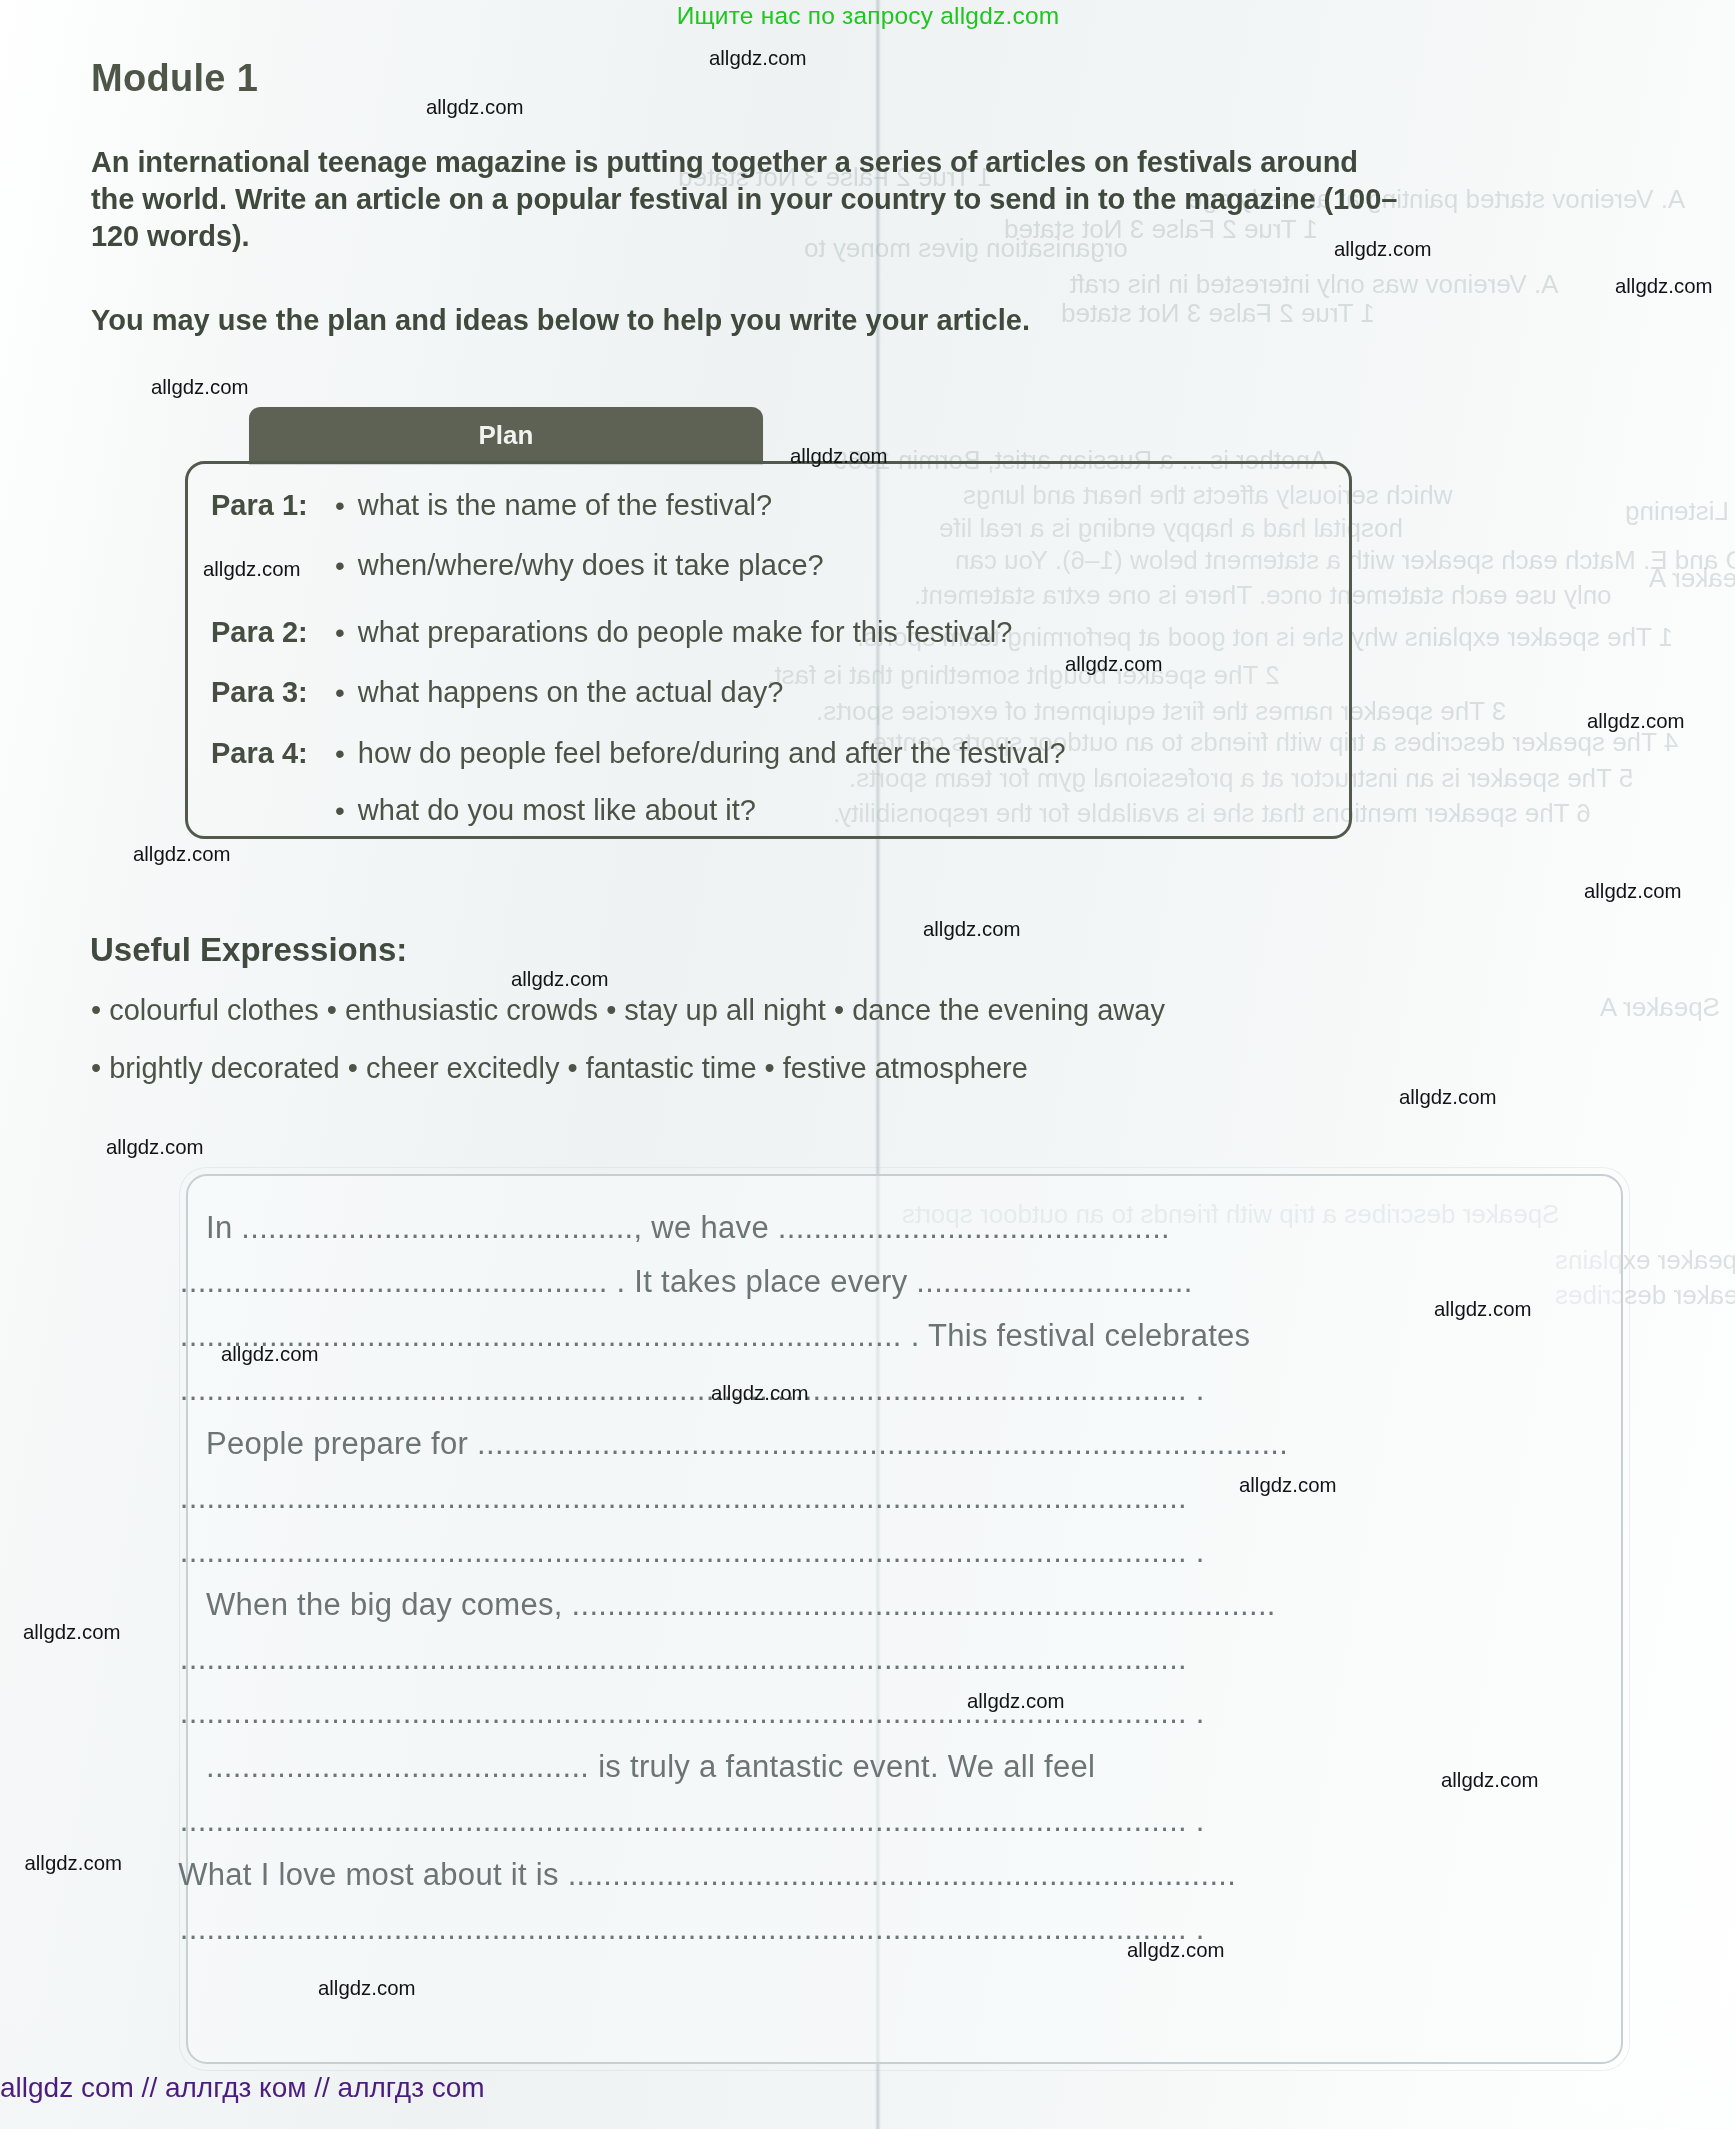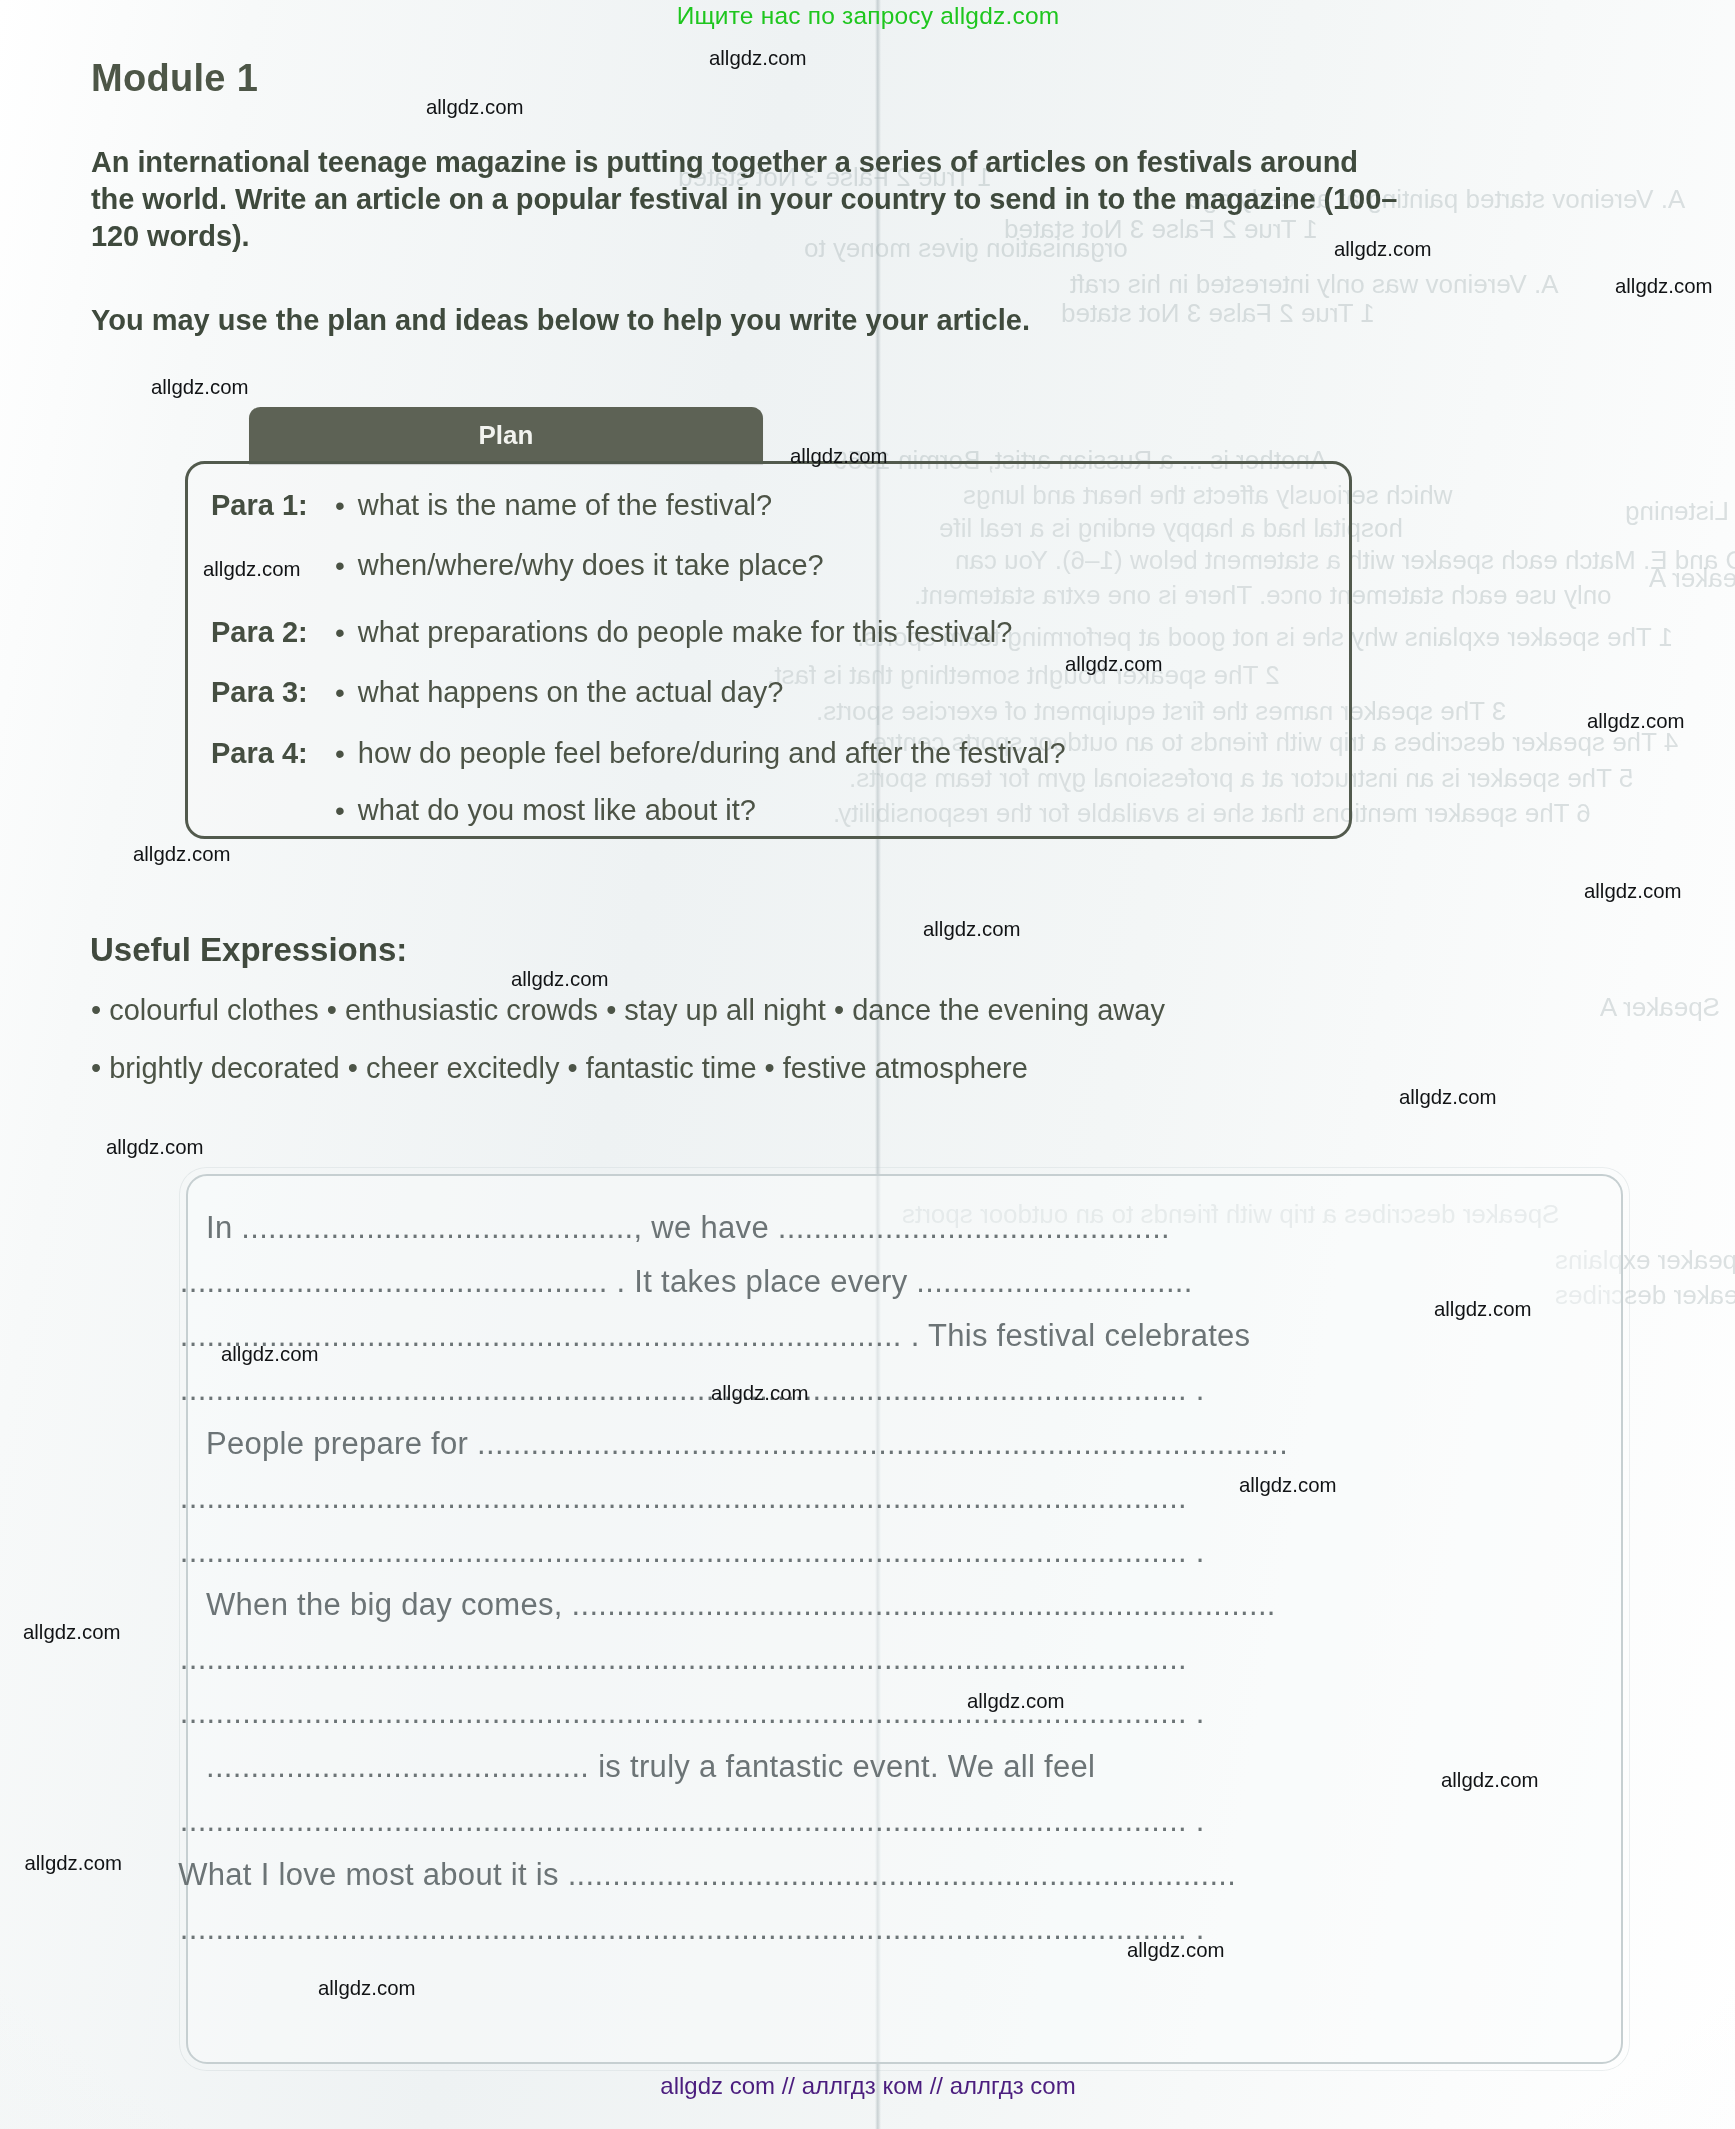--- a/index.html
+++ b/index.html
@@ -131,23 +131,22 @@
     font-size:26px;
     transform:scaleX(-1);
     white-space:nowrap;
     font-family:"Liberation Sans", sans-serif;
     pointer-events:none;
   }
 
   
   #footer{
     position:absolute;left:0;right:0;top:2072px;
-    text-align:center;
     color:#4b1d7e;
-    font-size:24px;
+    font-size:28px;
     white-space:nowrap;
   }
 </style>
 </head>
 <body>
 
 <div id="paper"></div>
 
 <div id="bleed-layer">
     <div class="bleed" style="left: 678px; top: 162px;">1 True     2 False     3 Not stated</div>

